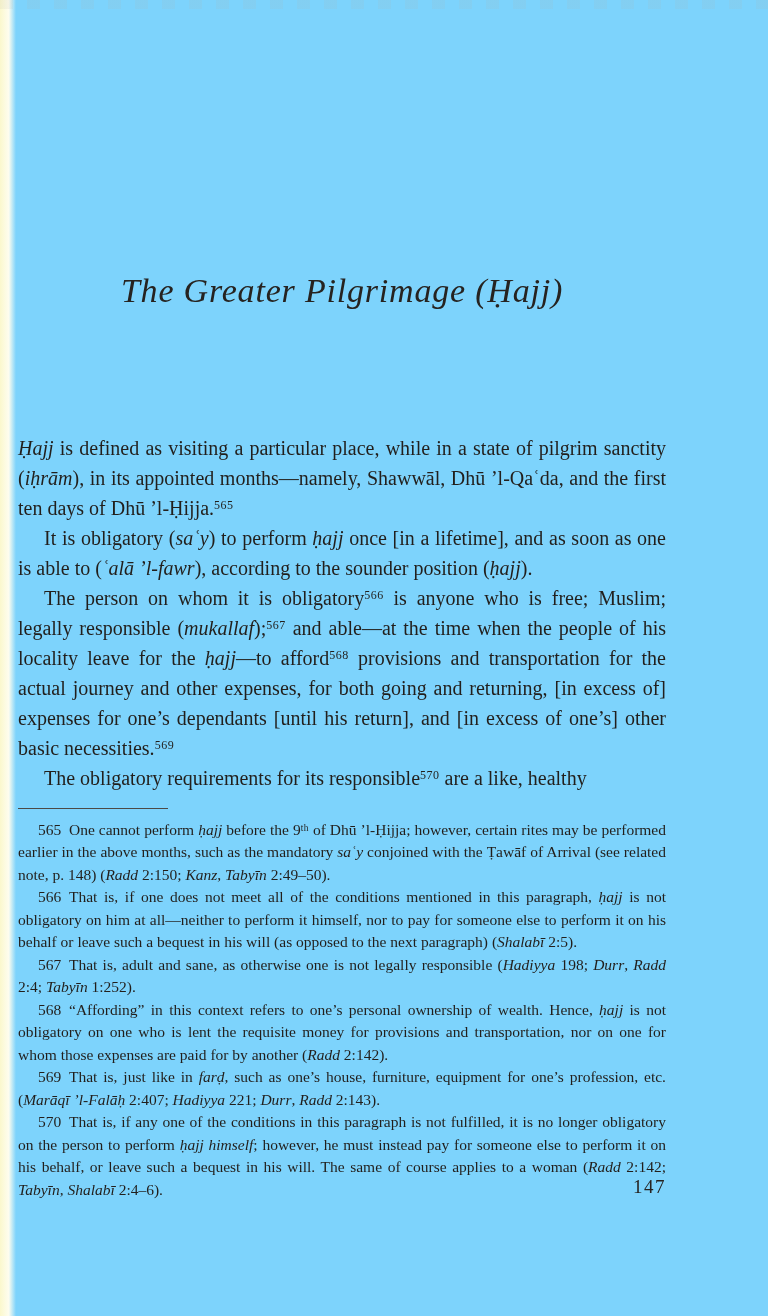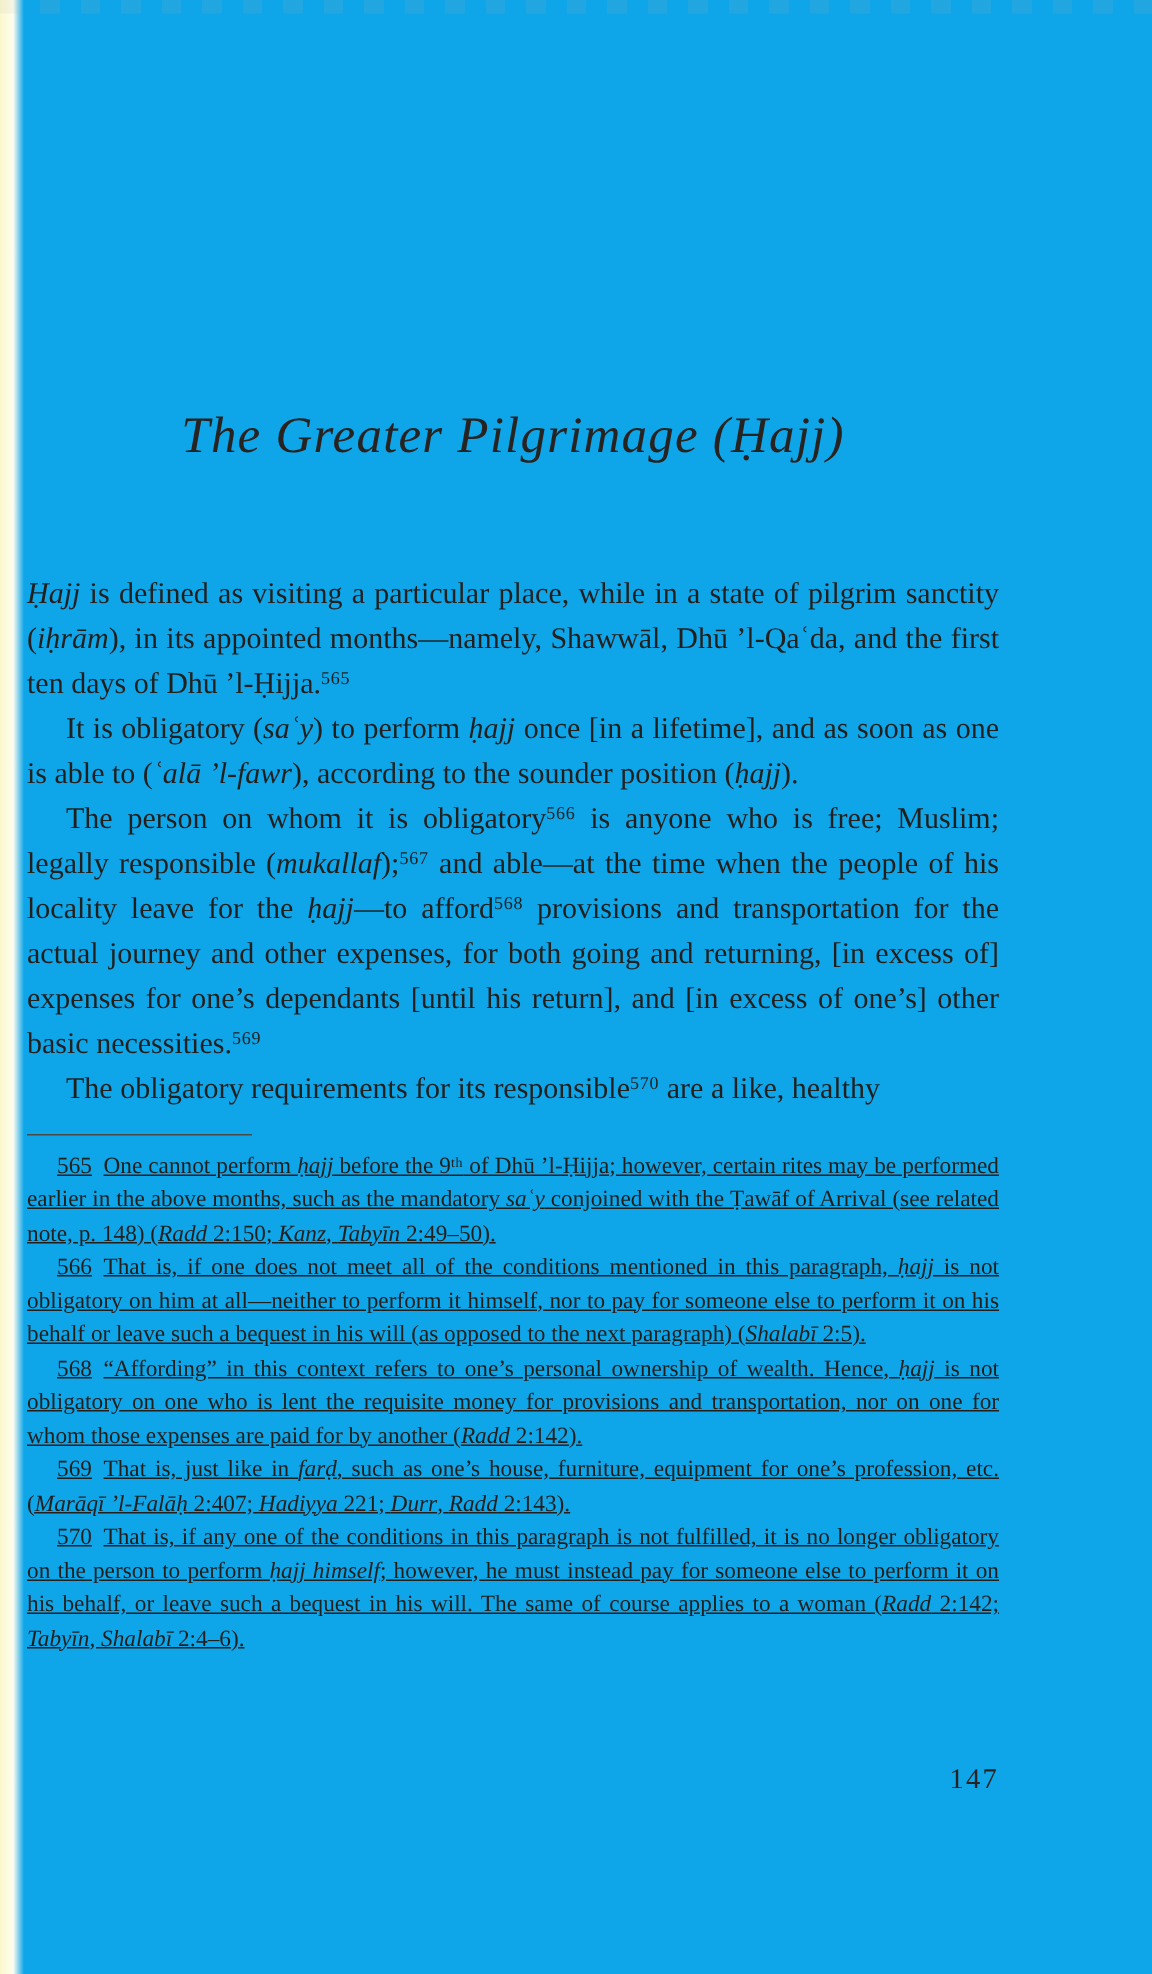--- a/index.html
+++ b/index.html
@@ -1,21 +1,21 @@
 <!DOCTYPE html>
 <html><head>
 <meta charset="utf-8">
 <style>
   * { margin: 0; padding: 0; box-sizing: border-box; }
   html, body { background: #fffffe; }
   .page {
     position: relative;
     width: 768px;
     height: 1316px;
-    background: #0ea5e9;
+    background: #7dd3fc;
     overflow: hidden;
     font-family: "Liberation Serif", "DejaVu Serif", serif;
     color: #221f1c;
   }
   .edge-tint {
     position: absolute; left: 0; top: 0; bottom: 0; width: 16px;
     background: linear-gradient(to right, #fbf8cd 0%, #fefdef 55%, rgba(255,255,254,0) 100%);
     pointer-events: none;
   }
   .top-bleed {
@@ -30,21 +30,21 @@
     margin-top: 270px;
     font-size: 34px;
     font-weight: 400;
     font-style: italic;
     text-align: center;
     letter-spacing: 0.8px;
     line-height: 1.25;
     color: #262320;
   }
   .body-text {
-    margin-top: 68px;
+    margin-top: 120px;
     font-size: 20px;
     line-height: 30px;
     text-align: justify;
   }
   .body-text p { margin: 0; }
   .body-text p.indent { text-indent: 26px; }
   em { font-style: italic; }
   sup {
     font-size: 60%;
     line-height: 0;
@@ -57,21 +57,20 @@
     margin-top: 15px;
     width: 150px;
     height: 0;
     border-top: 1.5px solid #4c4a46;
   }
   .footnotes {
     margin-top: 10px;
     font-size: 15.5px;
     line-height: 22.5px;
     text-align: justify;
-    text-decoration: underline;
   }
   .footnotes p { margin: 0; text-indent: 20px; }
   .fn-num { margin-right: 0.5em; }
   .folio {
     position: absolute;
     top: 1176px;
     left: 18px;
     width: 648px;
     text-align: right;
     font-size: 19px;
@@ -94,20 +93,21 @@
       <p class="indent"><span>It is obligatory (</span><em>saʿy</em><span>) to perform </span><em>ḥajj</em><span> once [in a lifetime], and as soon as one is able to (</span><em>ʿalā ’l-fawr</em><span>), according to the sounder position (</span><em>ḥajj</em><span>).</span></p>
       <p class="indent"><span>The person on whom it is obligatory</span><sup>566</sup><span> is anyone who is free; Muslim; legally responsible (</span><em>mukallaf</em><span>);</span><sup>567</sup><span> and able—at the time when the people of his locality leave for the </span><em>ḥajj</em><span>—to afford</span><sup>568</sup><span> provisions and transportation for the actual journey and other expenses, for both going and returning, [in excess of] expenses for one’s dependants [until his return], and [in excess of one’s] other basic necessities.</span><sup>569</sup></p>
       <p class="indent"><span>The obligatory requirements for its responsible</span><sup>570</sup><span> are a like, healthy</span></p>
     </div>
 
     <div class="fn-rule"></div>
 
     <div class="footnotes">
       <p><span class="fn-num">565</span><span>One cannot perform </span><em>ḥajj</em><span> before the 9</span><sup>th</sup><span> of Dhū ’l-Ḥijja; however, certain rites may be performed earlier in the above months, such as the mandatory </span><em>saʿy</em><span> conjoined with the Ṭawāf of Arrival (see related note, p. 148) (</span><em>Radd</em><span> 2:150; </span><em>Kanz</em><span>, </span><em>Tabyīn</em><span> 2:49–50).</span></p>
       <p><span class="fn-num">566</span><span>That is, if one does not meet all of the conditions mentioned in this paragraph, </span><em>ḥajj</em><span> is not obligatory on him at all—neither to perform it himself, nor to pay for someone else to perform it on his behalf or leave such a bequest in his will (as opposed to the next paragraph) (</span><em>Shalabī</em><span> 2:5).</span></p>
+      <p><span class="fn-num">567</span><span>That is, adult and sane, as otherwise one is not legally responsible (</span><em>Hadiyya</em><span> 198; </span><em>Durr</em><span>, </span><em>Radd</em><span> 2:4; </span><em>Tabyīn</em><span> 1:252).</span></p>
       <p><span class="fn-num">568</span><span>“Affording” in this context refers to one’s personal ownership of wealth. Hence, </span><em>ḥajj</em><span> is not obligatory on one who is lent the requisite money for provisions and transportation, nor on one for whom those expenses are paid for by another (</span><em>Radd</em><span> 2:142).</span></p>
       <p><span class="fn-num">569</span><span>That is, just like in </span><em>farḍ</em><span>, such as one’s house, furniture, equipment for one’s profession, etc. (</span><em>Marāqī ’l-Falāḥ</em><span> 2:407; </span><em>Hadiyya</em><span> 221; </span><em>Durr</em><span>, </span><em>Radd</em><span> 2:143).</span></p>
       <p><span class="fn-num">570</span><span>That is, if any one of the conditions in this paragraph is not fulfilled, it is no longer obligatory on the person to perform </span><em>ḥajj himself</em><span>; however, he must instead pay for someone else to perform it on his behalf, or leave such a bequest in his will. The same of course applies to a woman (</span><em>Radd</em><span> 2:142; </span><em>Tabyīn</em><span>, </span><em>Shalabī</em><span> 2:4–6).</span></p>
     </div>
   </div>
 
   <div class="folio">147</div>
 </div>
 
 </body></html>

